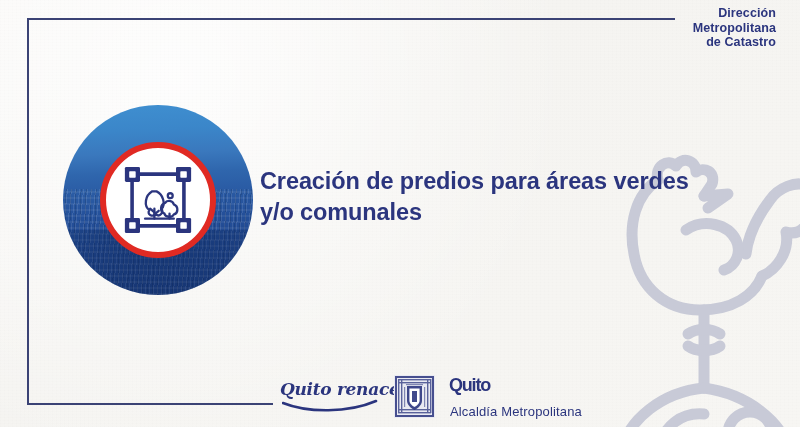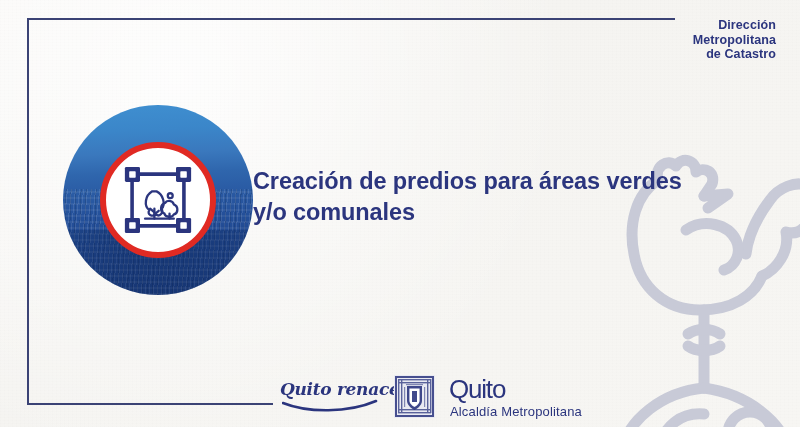--- a/index.html
+++ b/index.html
@@ -59,21 +59,21 @@
     top: 403px;
     width: 246px;
     height: 2px;
     background: #3b4375;
   }
 
   
   .header-block {
     position: absolute;
     right: 24px;
-    top: 18px;
+    top: 6px;
     text-align: right;
     line-height: 1.16;
   }
   .header-block .hline {
     color: #2b357e;
     font-size: 12.5px;
     font-weight: bold;
     letter-spacing: .1px;
     white-space: nowrap;
   }
@@ -147,21 +147,21 @@
     box-sizing: border-box;
     display: flex;
     align-items: center;
     justify-content: center;
   }
   .icon-badge svg { display: block; }
 
   
   .title {
     position: absolute;
-    left: 253px;
+    left: 260px;
     top: 166px;
     width: 450px;
     color: #2b357e;
     font-size: 23.5px;
     font-weight: bold;
     line-height: 1.32;
     letter-spacing: -0.1px;
   }
 
   
@@ -200,22 +200,22 @@
   }
   .quito-mark {
     position: relative;
     width: 96px;
     height: 44px;
   }
   .quito-mark .quito-word {
     position: absolute;
     left: 0;
     top: 2px;
-    font-size: 26px;
-    font-weight: normal;
+    font-size: 18px;
+    font-weight: bold;
     color: #2b357e;
     letter-spacing: -1.2px;
     line-height: 1;
   }
   .quito-mark .quito-sub {
     position: absolute;
     left: 1px;
     top: 30px;
     font-size: 13px;
     color: #2b357e;

